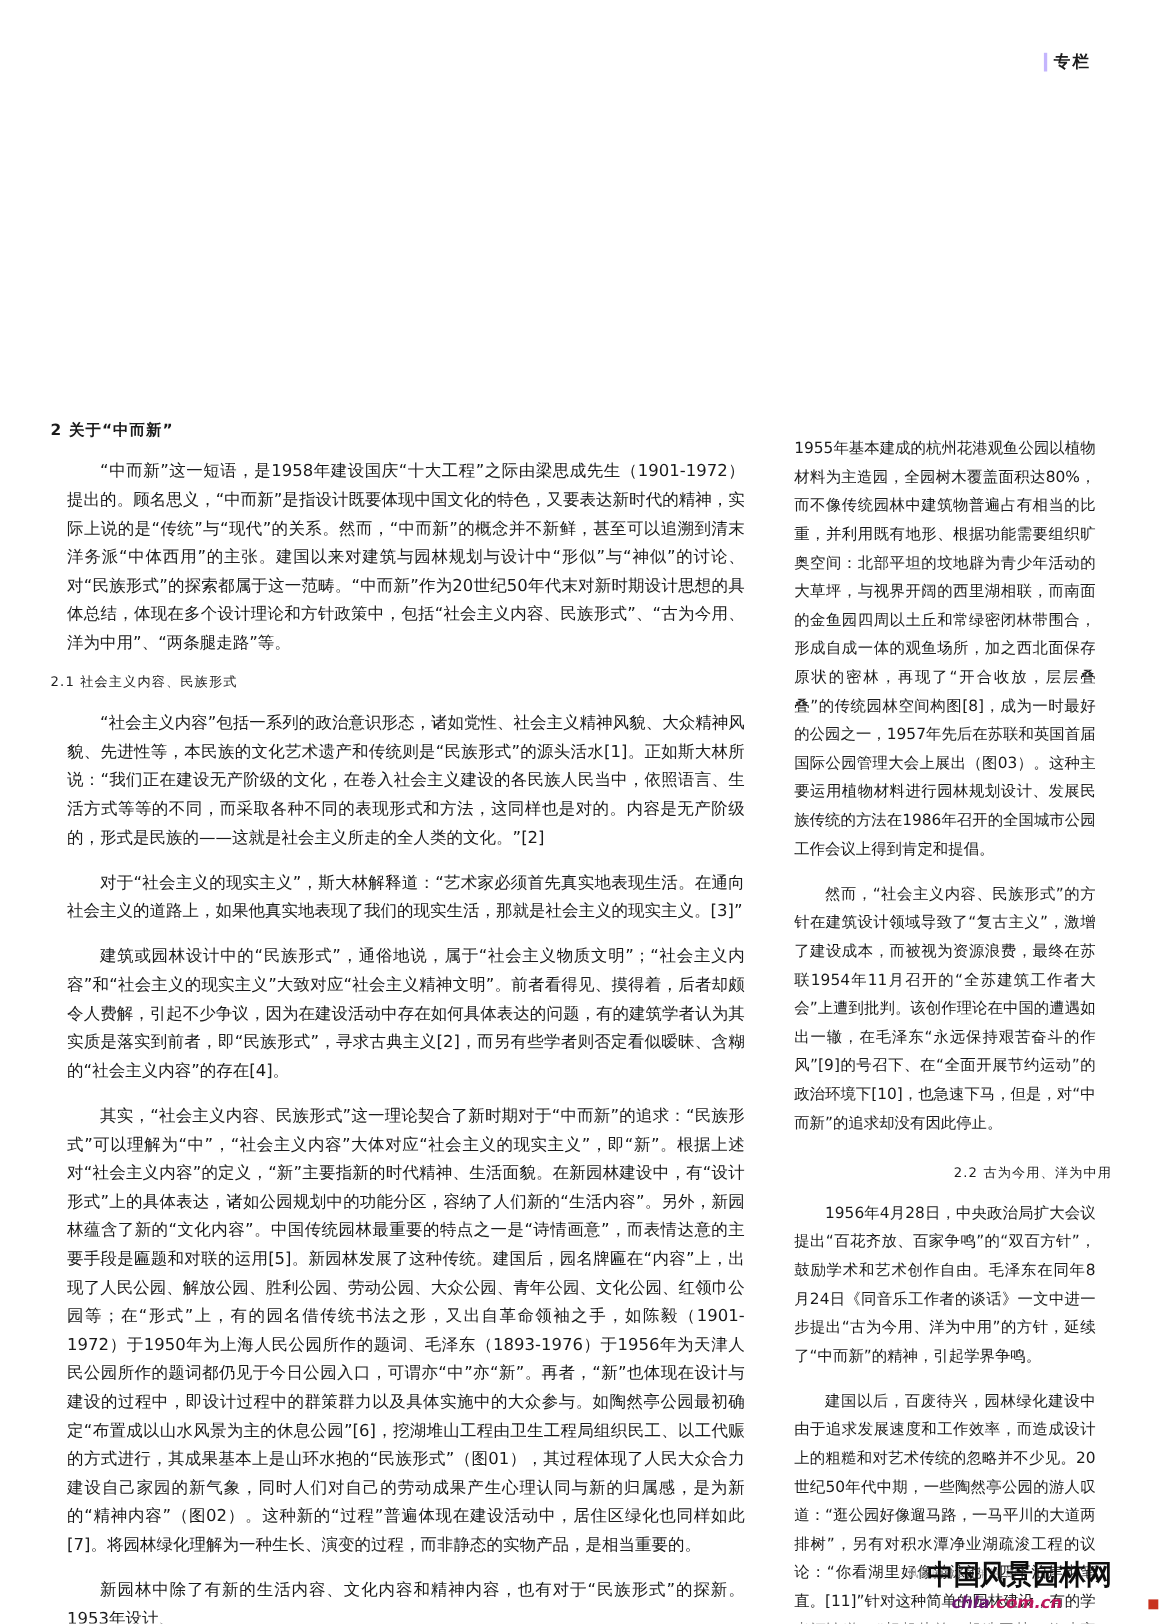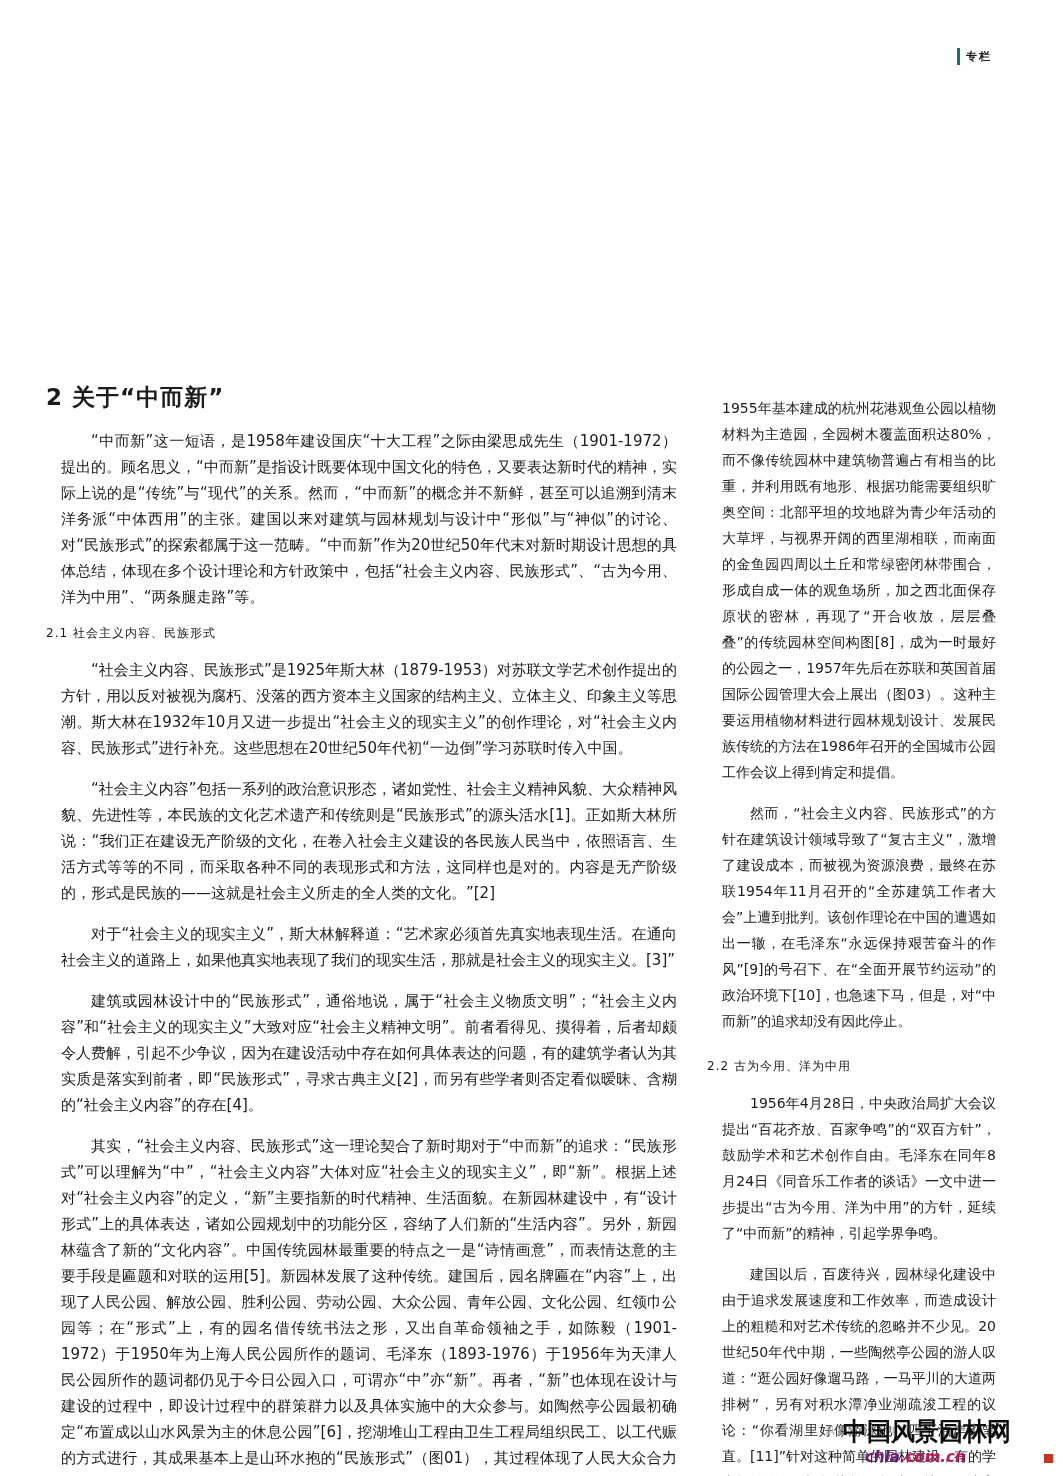--- a/index.html
+++ b/index.html
@@ -4,36 +4,36 @@
 <style>
   html,body{margin:0;padding:0;}
   body{
     width:1063px;height:1476px;position:relative;background:#ffffff;
     font-family:"DejaVu Sans","Liberation Sans",sans-serif;color:#1b1b1b;
     overflow:hidden;
   }
   .page{position:absolute;inset:0;background:#ffffff;}
   .col-tag{
     position:absolute;top:48px;right:71px;
-    font-size:11px;font-weight:bold;letter-spacing:2px;
-    border-left:3px solid #0f766e;padding-left:6px;line-height:17px;
+    font-size:15px;font-weight:bold;letter-spacing:2px;
+    border-left:3px solid #c4b5fd;padding-left:6px;line-height:17px;
   }
   .columns{
     position:absolute;top:380px;left:46px;width:965px;
     display:flex;gap:15px;align-items:flex-start;
   }
   .left-col{width:646px;}
   .right-col{width:304px;}
   p.body{margin:15px;text-align:justify;}
   .left-col p.body{font-size:15px;line-height:26px;}
   .right-col p.body{font-size:14px;line-height:26px;}
   .indent{text-indent:2em;}
-  h2.sec{font-size:23px;font-weight:bold;margin:2px 0 12px 0;letter-spacing:1px;}
+  h2.sec{font-size:14px;font-weight:bold;margin:2px 0 12px 0;letter-spacing:1px;}
   h3.sub{font-size:12px;font-weight:normal;margin:14px 0 6px 0;letter-spacing:1px;}
-  .right-col h3.sub{margin:24px 0 8px 0;}
+  .right-col h3.sub{margin:24px 0 8px 0;text-align:right;}
   
   .watermark{position:absolute;right:8px;bottom:2px;width:230px;height:58px;}
   .wm-under{
     position:absolute;left:0;top:8px;font-size:10px;color:#a8a8a8;
     letter-spacing:1px;white-space:nowrap;
   }
   .wm-main{
     position:absolute;left:18px;top:0;white-space:nowrap;
     font-family:"DejaVu Serif","Liberation Serif",serif;
     font-weight:bold;font-size:24px;color:#0d0d0d;letter-spacing:0px;
@@ -56,21 +56,20 @@
 
   <div class="col-tag">专栏</div>
 
   <div class="columns">
 
     <div class="left-col">
       <h2 class="sec">2 关于“中而新”</h2>
       <p class="body indent">“中而新”这一短语，是1958年建设国庆“十大工程”之际由梁思成先生（1901-1972）提出的。顾名思义，“中而新”是指设计既要体现中国文化的特色，又要表达新时代的精神，实际上说的是“传统”与“现代”的关系。然而，“中而新”的概念并不新鲜，甚至可以追溯到清末洋务派“中体西用”的主张。建国以来对建筑与园林规划与设计中“形似”与“神似”的讨论、对“民族形式”的探索都属于这一范畴。“中而新”作为20世纪50年代末对新时期设计思想的具体总结，体现在多个设计理论和方针政策中，包括“社会主义内容、民族形式”、“古为今用、洋为中用”、“两条腿走路”等。</p>
 
       <h3 class="sub">2.1 社会主义内容、民族形式</h3>
-      <p class="body indent">“社会主义内容、民族形式”是1925年斯大林（1879-1953）对苏联文学艺术创作提出的方针，用以反对被视为腐朽、没落的西方资本主义国家的结构主义、立体主义、印象主义等思潮。斯大林在1932年10月又进一步提出“社会主义的现实主义”的创作理论，对“社会主义内容、民族形式”进行补充。这些思想在20世纪50年代初“一边倒”学习苏联时传入中国。</p>
       <p class="body indent">“社会主义内容”包括一系列的政治意识形态，诸如党性、社会主义精神风貌、大众精神风貌、先进性等，本民族的文化艺术遗产和传统则是“民族形式”的源头活水[1]。正如斯大林所说：“我们正在建设无产阶级的文化，在卷入社会主义建设的各民族人民当中，依照语言、生活方式等等的不同，而采取各种不同的表现形式和方法，这同样也是对的。内容是无产阶级的，形式是民族的——这就是社会主义所走的全人类的文化。”[2]</p>
       <p class="body indent">对于“社会主义的现实主义”，斯大林解释道：“艺术家必须首先真实地表现生活。在通向社会主义的道路上，如果他真实地表现了我们的现实生活，那就是社会主义的现实主义。[3]”</p>
       <p class="body indent">建筑或园林设计中的“民族形式”，通俗地说，属于“社会主义物质文明”；“社会主义内容”和“社会主义的现实主义”大致对应“社会主义精神文明”。前者看得见、摸得着，后者却颇令人费解，引起不少争议，因为在建设活动中存在如何具体表达的问题，有的建筑学者认为其实质是落实到前者，即“民族形式”，寻求古典主义[2]，而另有些学者则否定看似暧昧、含糊的“社会主义内容”的存在[4]。</p>
       <p class="body indent">其实，“社会主义内容、民族形式”这一理论契合了新时期对于“中而新”的追求：“民族形式”可以理解为“中”，“社会主义内容”大体对应“社会主义的现实主义”，即“新”。根据上述对“社会主义内容”的定义，“新”主要指新的时代精神、生活面貌。在新园林建设中，有“设计形式”上的具体表达，诸如公园规划中的功能分区，容纳了人们新的“生活内容”。另外，新园林蕴含了新的“文化内容”。中国传统园林最重要的特点之一是“诗情画意”，而表情达意的主要手段是匾题和对联的运用[5]。新园林发展了这种传统。建国后，园名牌匾在“内容”上，出现了人民公园、解放公园、胜利公园、劳动公园、大众公园、青年公园、文化公园、红领巾公园等；在“形式”上，有的园名借传统书法之形，又出自革命领袖之手，如陈毅（1901-1972）于1950年为上海人民公园所作的题词、毛泽东（1893-1976）于1956年为天津人民公园所作的题词都仍见于今日公园入口，可谓亦“中”亦“新”。再者，“新”也体现在设计与建设的过程中，即设计过程中的群策群力以及具体实施中的大众参与。如陶然亭公园最初确定“布置成以山水风景为主的休息公园”[6]，挖湖堆山工程由卫生工程局组织民工、以工代赈的方式进行，其成果基本上是山环水抱的“民族形式”（图01），其过程体现了人民大众合力建设自己家园的新气象，同时人们对自己的劳动成果产生心理认同与新的归属感，是为新的“精神内容”（图02）。这种新的“过程”普遍体现在建设活动中，居住区绿化也同样如此[7]。将园林绿化理解为一种生长、演变的过程，而非静态的实物产品，是相当重要的。</p>
       <p class="body indent">新园林中除了有新的生活内容、文化内容和精神内容，也有对于“民族形式”的探新。1953年设计、</p>
     </div>
 
     <div class="right-col">
       <p class="body">1955年基本建成的杭州花港观鱼公园以植物材料为主造园，全园树木覆盖面积达80%，而不像传统园林中建筑物普遍占有相当的比重，并利用既有地形、根据功能需要组织旷奥空间：北部平坦的坟地辟为青少年活动的大草坪，与视界开阔的西里湖相联，而南面的金鱼园四周以土丘和常绿密闭林带围合，形成自成一体的观鱼场所，加之西北面保存原状的密林，再现了“开合收放，层层叠叠”的传统园林空间构图[8]，成为一时最好的公园之一，1957年先后在苏联和英国首届国际公园管理大会上展出（图03）。这种主要运用植物材料进行园林规划设计、发展民族传统的方法在1986年召开的全国城市公园工作会议上得到肯定和提倡。</p>
       <p class="body indent">然而，“社会主义内容、民族形式”的方针在建筑设计领域导致了“复古主义”，激增了建设成本，而被视为资源浪费，最终在苏联1954年11月召开的“全苏建筑工作者大会”上遭到批判。该创作理论在中国的遭遇如出一辙，在毛泽东“永远保持艰苦奋斗的作风”[9]的号召下、在“全面开展节约运动”的政治环境下[10]，也急速下马，但是，对“中而新”的追求却没有因此停止。</p>

